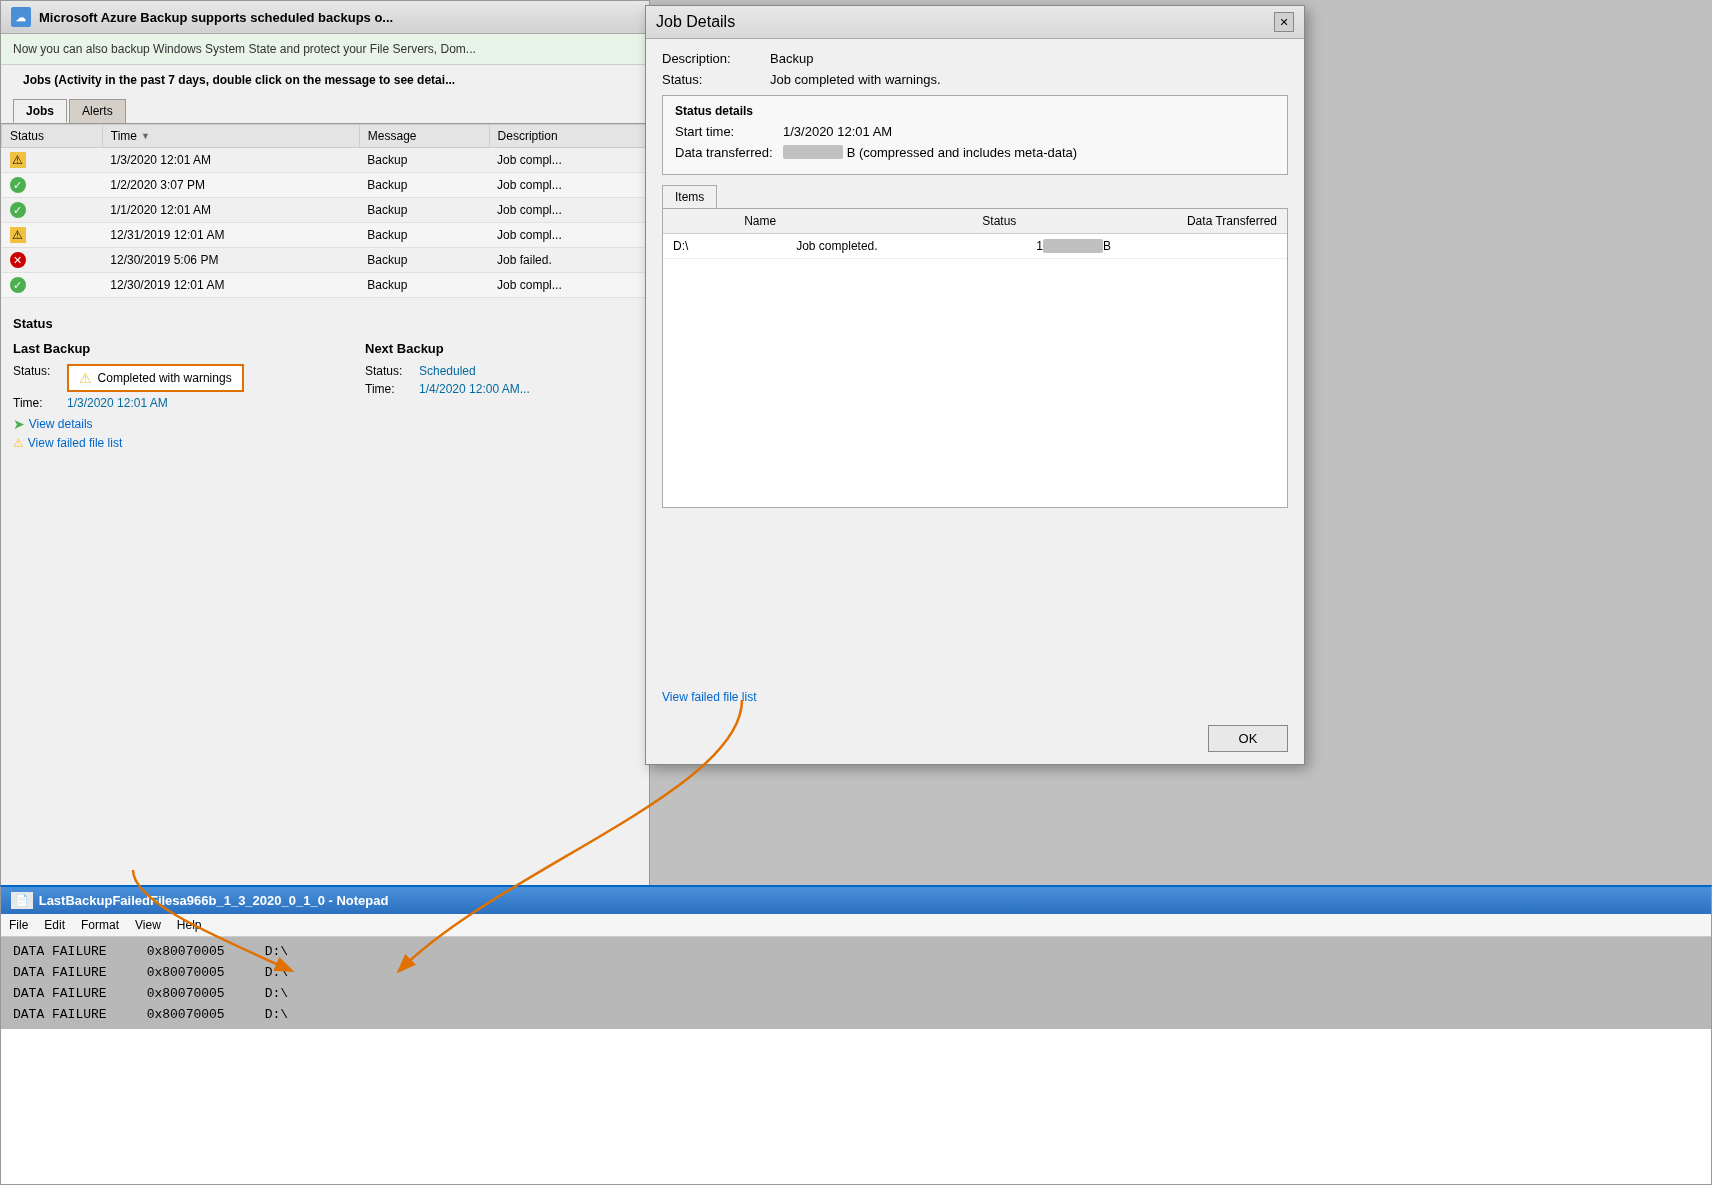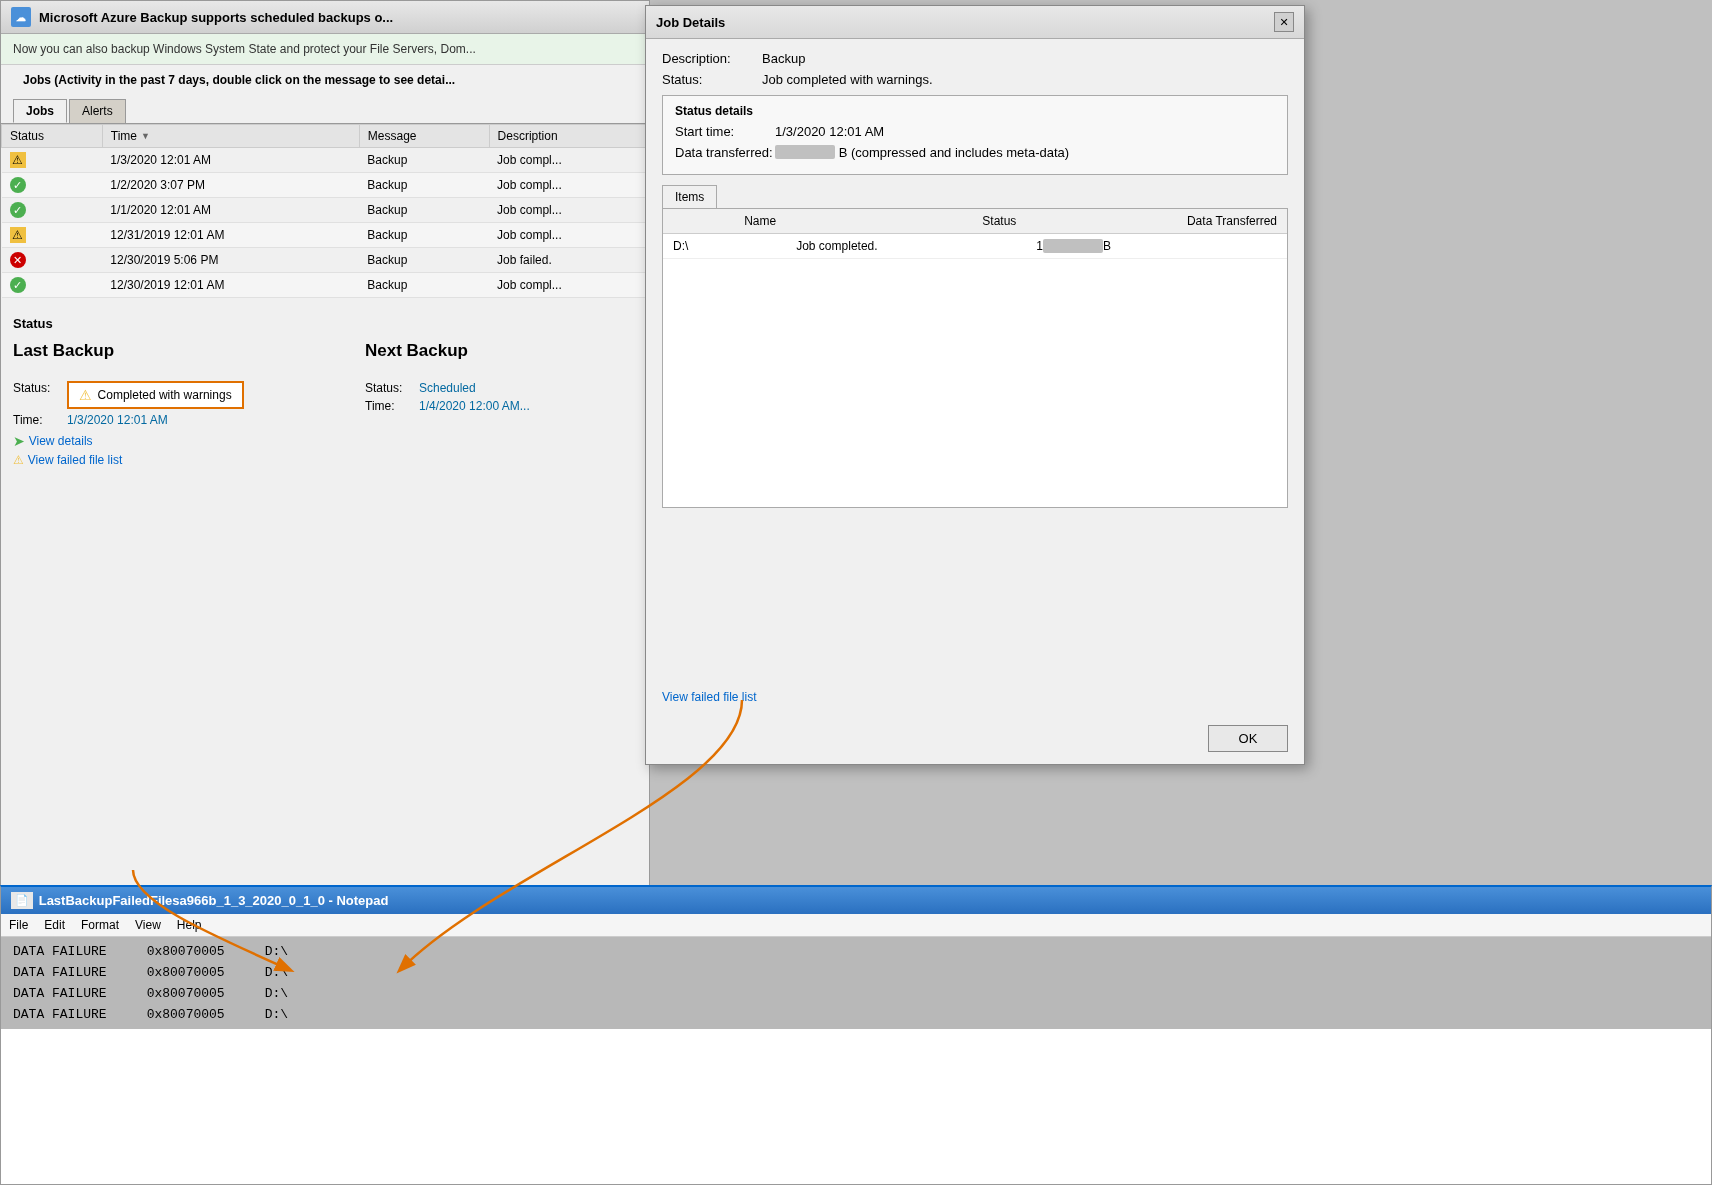--- a/index.html
+++ b/index.html
@@ -153,22 +153,22 @@
       display: flex;
       gap: 80px;
     }
 
     .backup-col {
       flex: 1;
     }
 
     .backup-col-title {
       font-weight: bold;
-      font-size: 17px;
-      margin-bottom: 20px;
+      font-size: 13px;
+      margin-bottom: 8px;
     }
 
     .backup-row {
       display: flex;
       gap: 4px;
       margin-bottom: 4px;
       font-size: 12px;
     }
 
     .backup-label {
@@ -277,22 +277,22 @@
     .dialog-title-bar {
       background: linear-gradient(to bottom, #e8e8e8, #d8d8d8);
       padding: 6px 10px;
       display: flex;
       align-items: center;
       justify-content: space-between;
       border-bottom: 1px solid #aaa;
     }
 
     .dialog-title-text {
-      font-size: 13px;
-      font-weight: bold;
+      font-size: 16px;
+      font-weight: normal;
       color: #000;
     }
 
     .close-btn {
       width: 20px;
       height: 20px;
       background: #d0d0d0;
       border: 1px solid #888;
       cursor: pointer;
       display: flex;
@@ -300,20 +300,21 @@
       justify-content: center;
       font-size: 11px;
     }
 
     .dialog-body {
       padding: 12px 16px;
     }
 
     .detail-row {
       display: flex;
+      gap: 8px;
       margin-bottom: 6px;
       font-size: 13px;
     }
 
     .detail-label {
       color: #000;
       min-width: 100px;
       font-weight: normal;
     }
 

